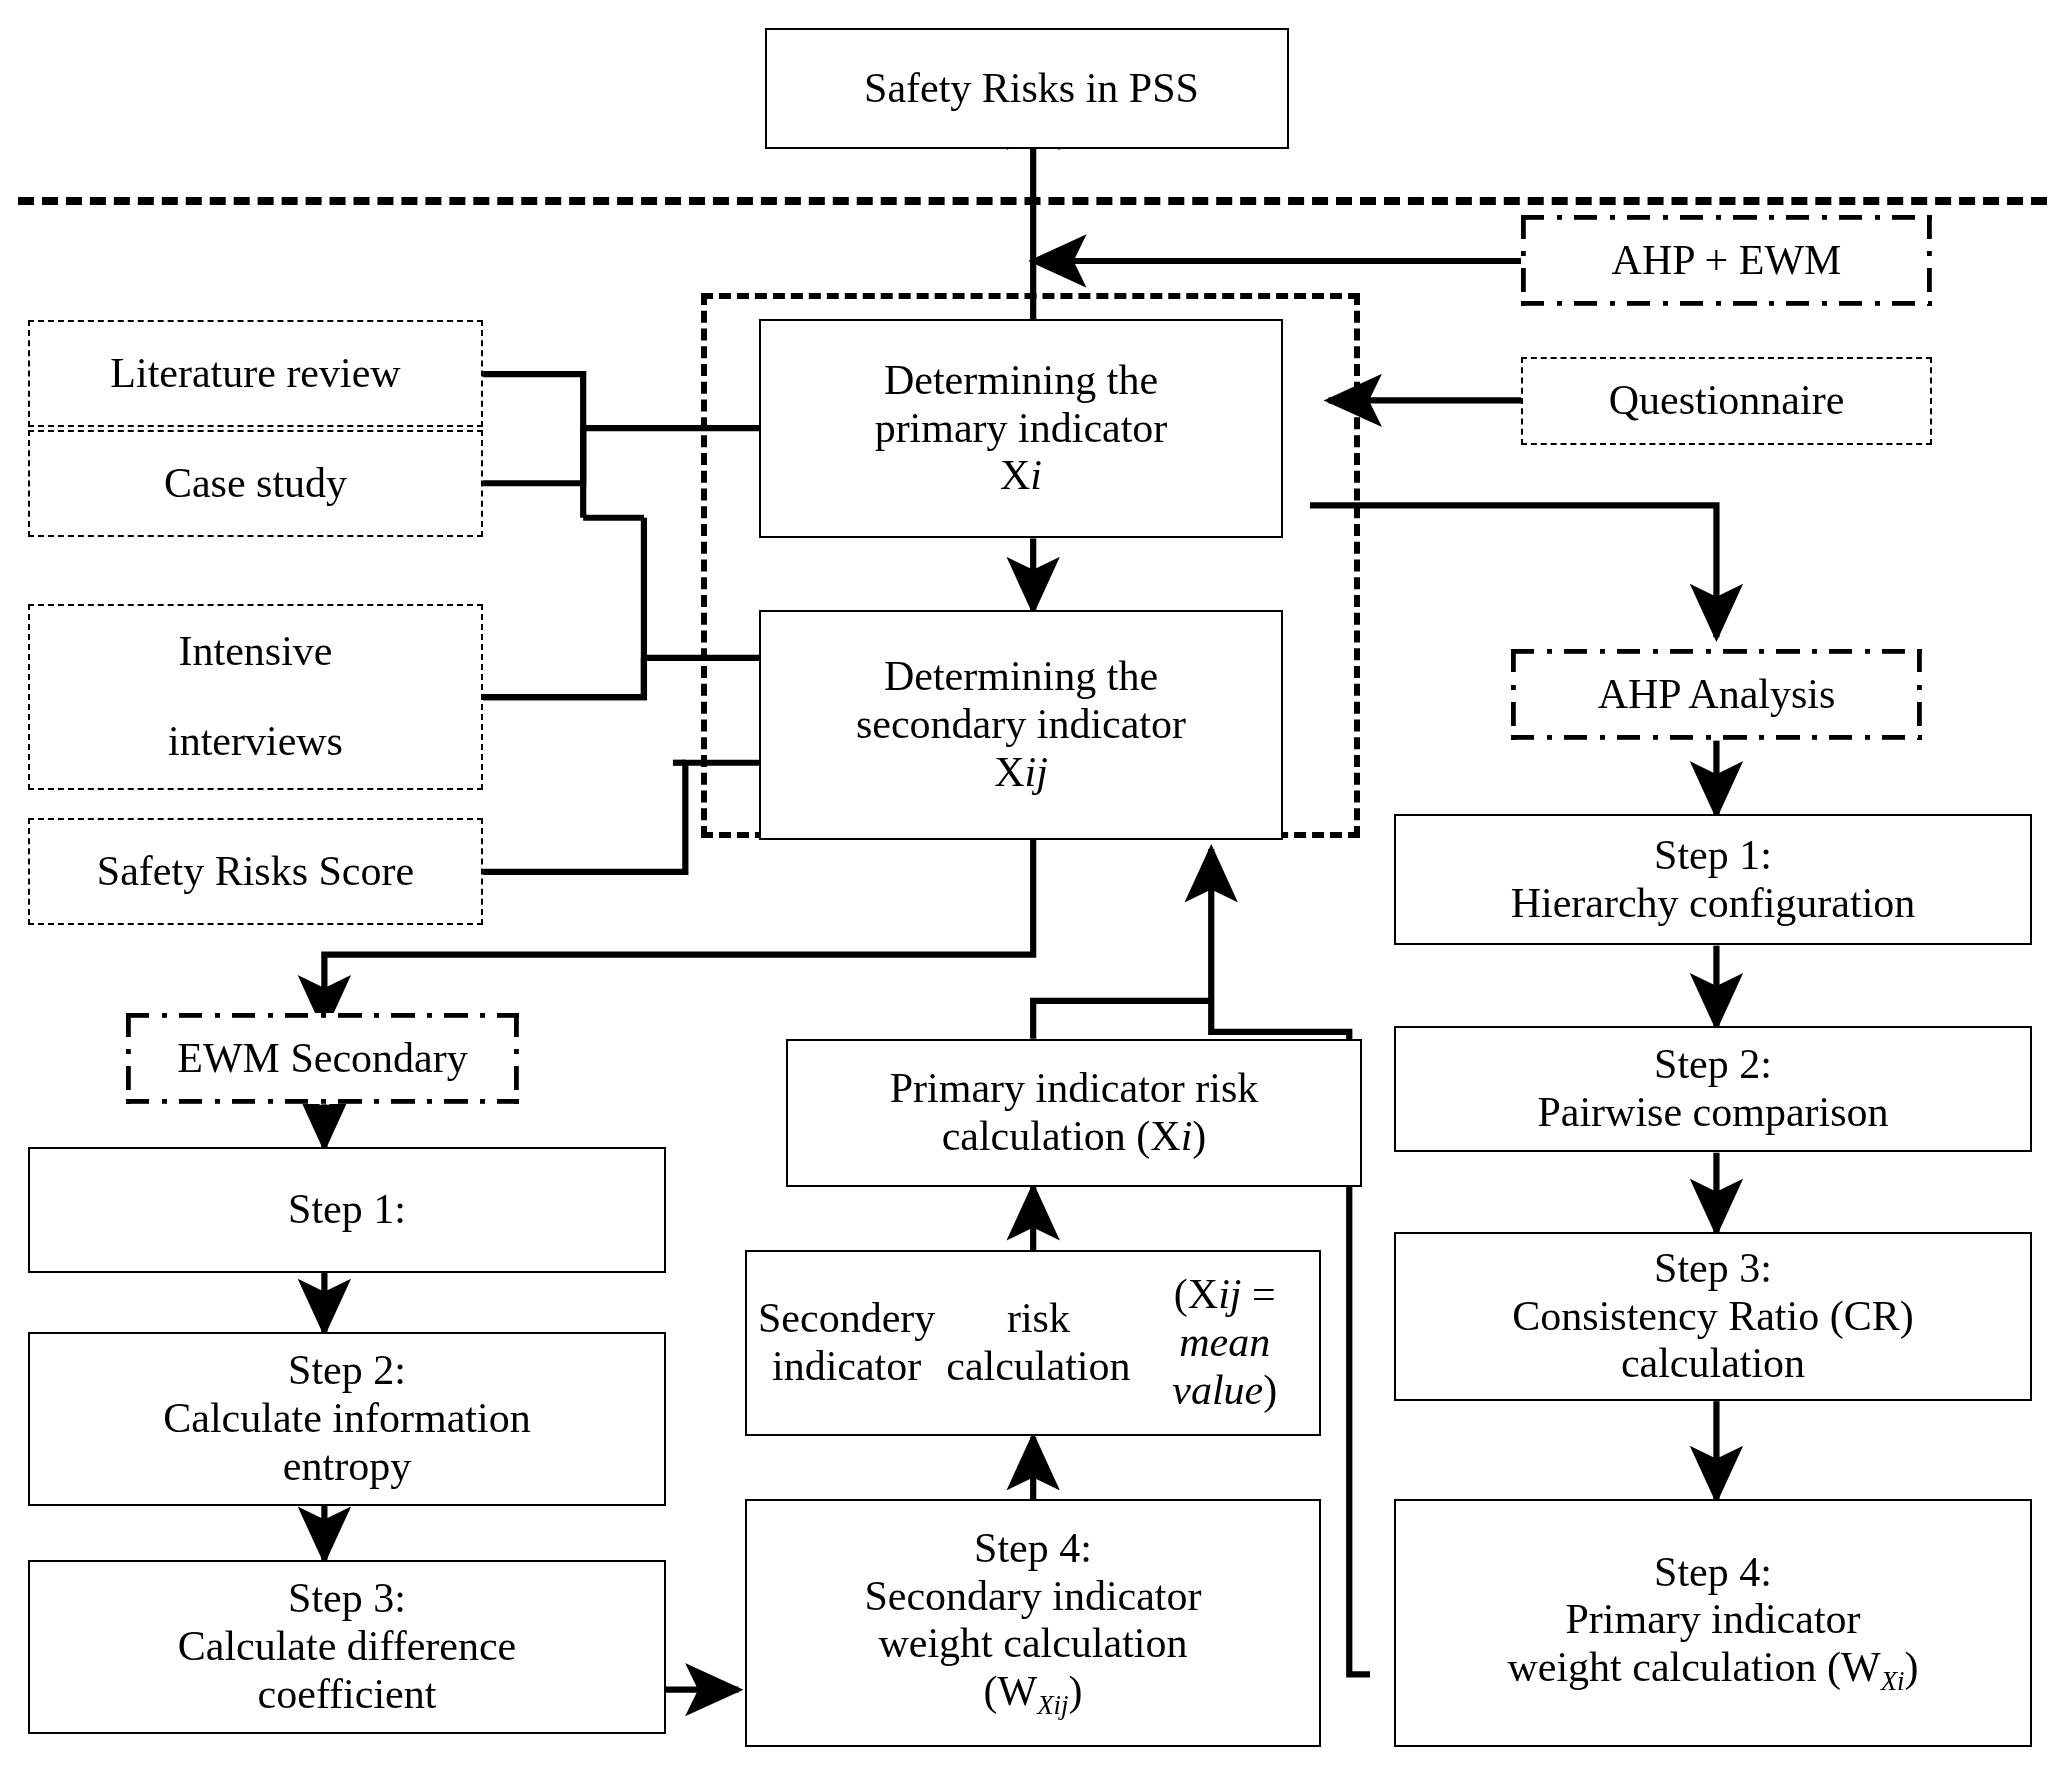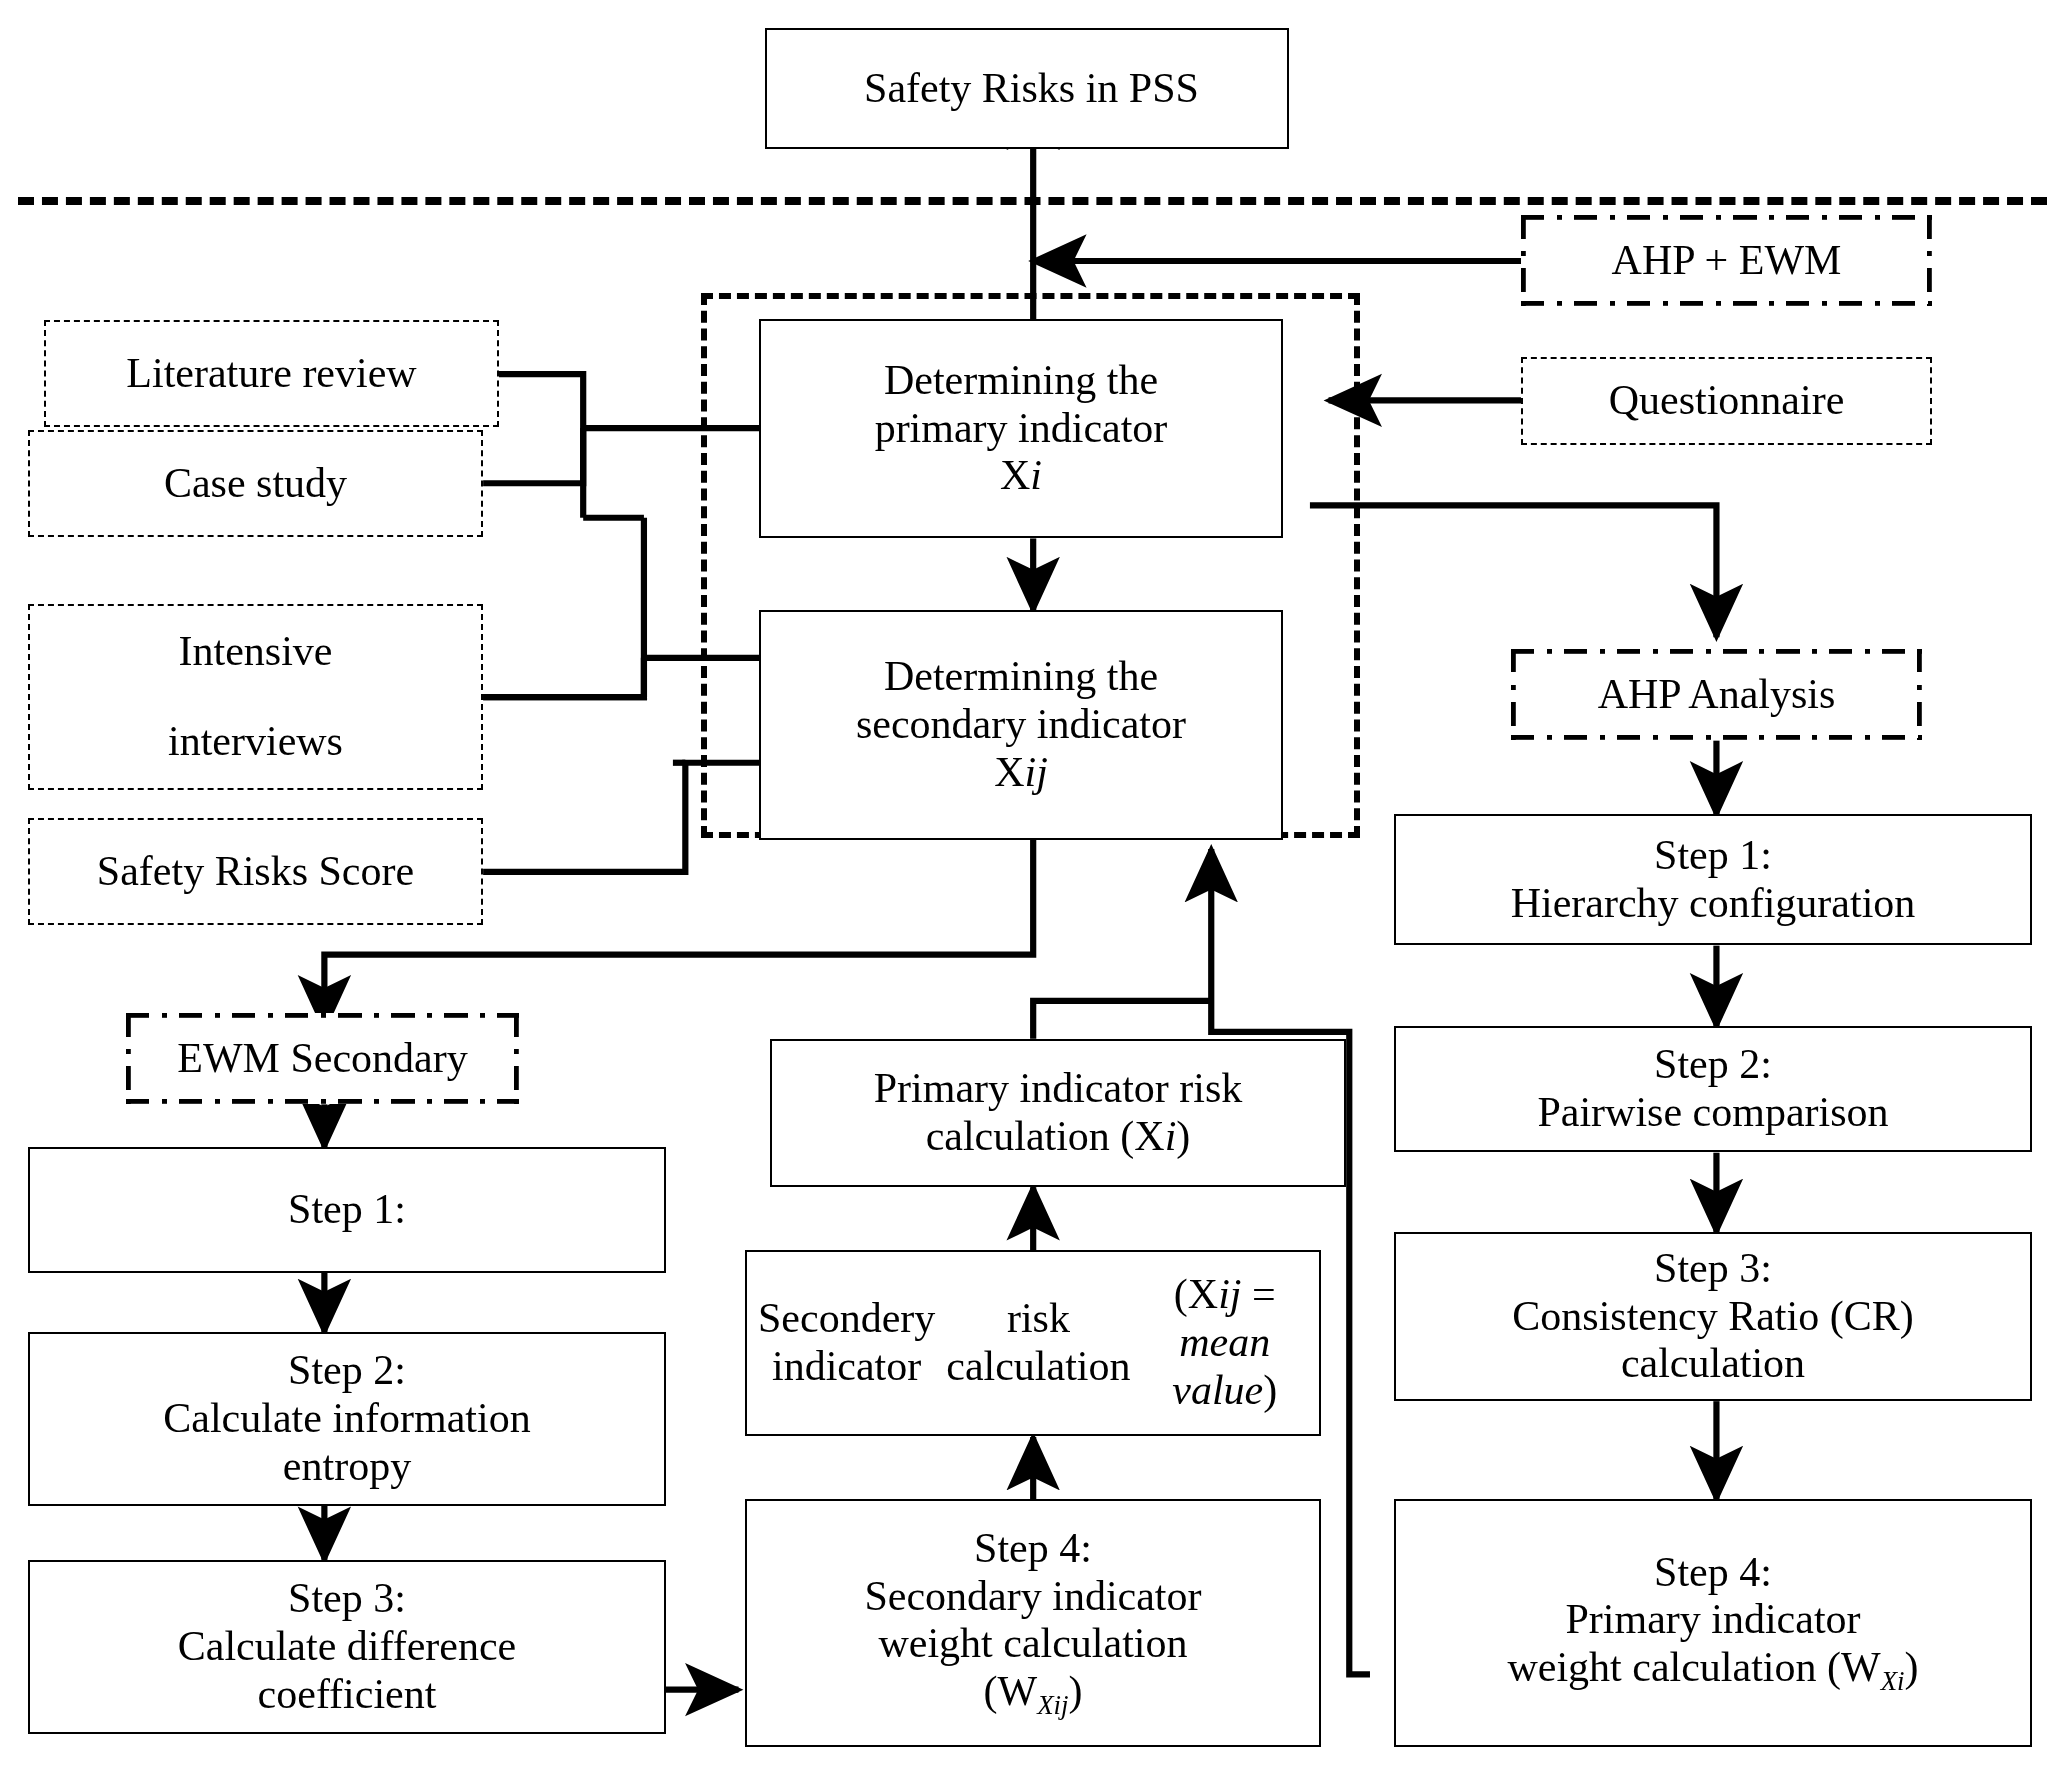--- a/index.html
+++ b/index.html
@@ -127,21 +127,21 @@
   </div>
 
   <div class="node dashdot t46" style="left:1511px;top:649px;width:411px;height:91px;">
     <span class="lbl">AHP Analysis</span>
   </div>
 
   <div class="node dashdot t46" style="left:126px;top:1013px;width:393px;height:91px;">
     <span class="lbl">EWM Secondary</span>
   </div>
 
-  <div class="node dashed t46" style="left:44px;top:320px;width:455px;height:107px;">
+  <div class="node dashed t46" style="left:28px;top:320px;width:455px;height:107px;">
     <span class="lbl">Literature review</span>
   </div>
 
   <div class="node dashed t46" style="left:28px;top:430px;width:455px;height:107px;">
     <span class="lbl">Case study</span>
   </div>
 
   <div class="node dashed t46" style="left:28px;top:604px;width:455px;height:186px;flex-direction:column;gap:42px;">
     <span>Intensive</span>
     <span>interviews</span>
@@ -174,21 +174,21 @@
     <span>Calculate information</span>
     <span>entropy</span>
   </div>
 
   <div class="node solid t46" style="left:28px;top:1560px;width:638px;height:174px;flex-direction:column;">
     <span>Step 3:</span>
     <span>Calculate difference</span>
     <span>coefficient</span>
   </div>
 
-  <div class="node solid t46" style="left:770px;top:1039px;width:576px;height:148px;flex-direction:column;">
+  <div class="node solid t46" style="left:786px;top:1039px;width:576px;height:148px;flex-direction:column;">
     <span>Primary indicator risk</span>
     <span><span>calculation (X</span><span class="ital">i</span><span>)</span></span>
   </div>
 
   <div class="node solid t46" style="left:745px;top:1250px;width:576px;height:186px;flex-direction:row;">
     <span>Secondery indicator</span>
     <span>risk calculation</span>
     <span><span>(X</span><span class="ital">ij</span><span> = </span><span class="ital">mean value</span><span>)</span></span>
   </div>
 

